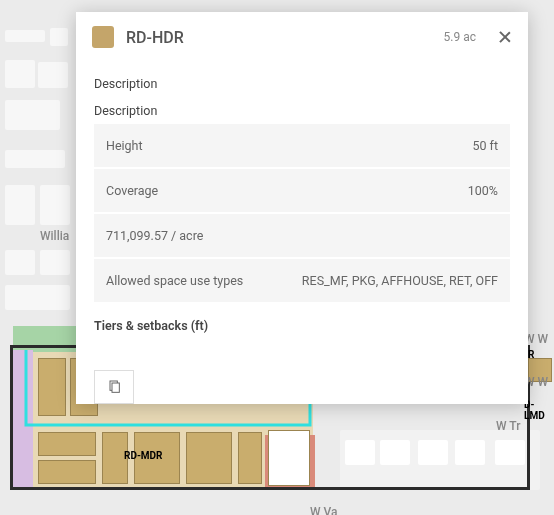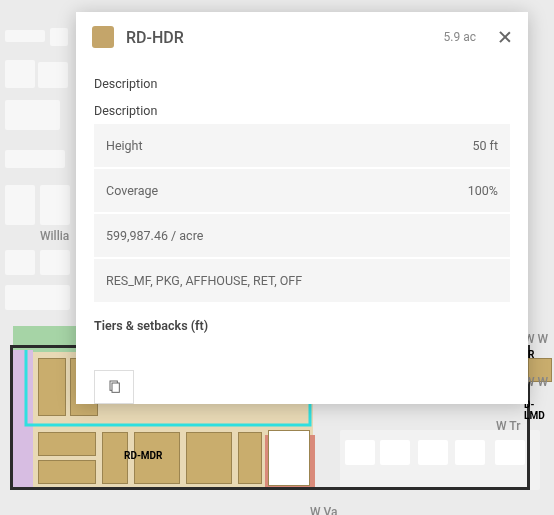--- a/index.html
+++ b/index.html
@@ -214,23 +214,24 @@
 
     <div class="param-row">
       <span>Height</span>
       <span class="val">50 ft</span>
     </div>
     <div class="param-row">
       <span>Coverage</span>
       <span class="val">100%</span>
     </div>
     <div class="param-row">
-      <span class="val">599,987.46 / acre</span>
-    </div>
-    <div class="param-row">
+      <span class="val">711,099.57 / acre</span>
+    </div>
+    <div class="param-row">
+      <span>Allowed space use types</span>
       <span class="val">RES_MF, PKG, AFFHOUSE, RET, OFF</span>
     </div>
 
     <div class="tiers-label">Tiers &amp; setbacks (ft)</div>
   </div>
 </div>
 
 <div class="sheet-btn">
   <svg viewBox="0 0 24 24">
     <rect x="6" y="3" width="11" height="14" fill="none" stroke="#666" stroke-width="1.5"></rect>

